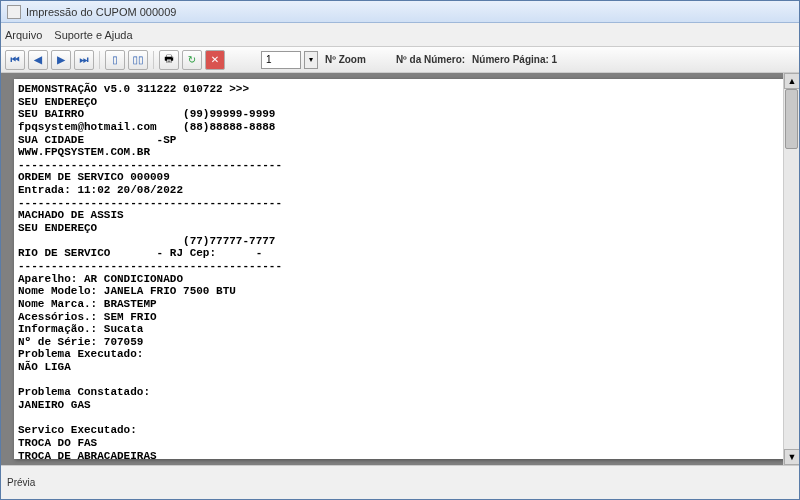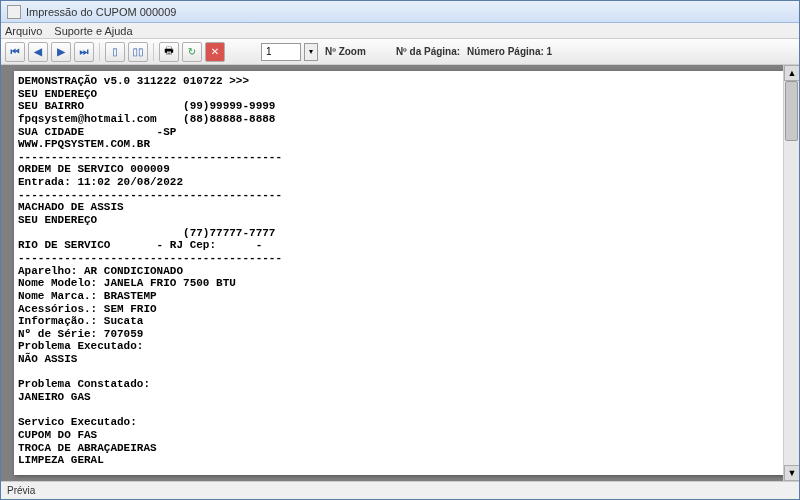--- a/index.html
+++ b/index.html
@@ -1,36 +1,36 @@
 <!DOCTYPE html>
 <html><head>
 <meta charset="utf-8">
 <style>
   * { margin: 0; padding: 0; box-sizing: border-box; }
   body { font-family: Tahoma, sans-serif; font-size: 11px; background: #d4e5f7; overflow: hidden; width: 800px; height: 500px; }
   .window { width: 800px; height: 500px; display: flex; flex-direction: column; background: #fff; border: 1px solid #5a7ca8; }
   .titlebar { background: linear-gradient(#e8f0fb, #d0e0f5); height: 22px; display: flex; align-items: center; padding: 0 6px; border-bottom: 1px solid #9fb8d9; }
   .title-icon { width: 14px; height: 14px; background: #f0f0f0; border: 1px solid #999; margin-right: 5px; }
   .titlebar-text { font-size: 11px; color: #333; }
-  .menubar { background: #f0f0f0; height: 16px; display: flex; align-items: center; padding: 0 4px; border-bottom: 1px solid #ccc; gap: 12px; }
+  .menubar { background: #f0f0f0; height: 24px; display: flex; align-items: center; padding: 0 4px; border-bottom: 1px solid #ccc; gap: 12px; }
   .menu-item { font-size: 11px; color: #333; cursor: pointer; }
   .toolbar { background: linear-gradient(#fdfdfd, #e8e8e8); height: 26px; display: flex; align-items: center; padding: 0 4px; border-bottom: 1px solid #ccc; gap: 3px; }
   .tbtn { width: 20px; height: 20px; border: 1px solid #b0b0b0; background: linear-gradient(#fefefe,#e8e8e8); border-radius: 2px; display: flex; align-items: center; justify-content: center; cursor: pointer; font-size: 10px; }
   .tsep { width: 1px; height: 18px; background: #ccc; margin: 0 2px; }
   .arrow { color: #2a5db0; font-weight: bold; }
   .zoom-box { width: 40px; height: 18px; border: 1px solid #999; background: #fff; font-size: 10px; padding: 0 4px; display: flex; align-items: center; }
   .zoom-dd { width: 14px; height: 18px; border: 1px solid #999; background: #eee; font-size: 8px; text-align: center; line-height: 16px; cursor: pointer; }
   .tlabel { font-size: 10px; color: #333; margin-left: 4px; font-weight: bold; }
   .content { flex: 1; background: #808080; padding: 6px; overflow: hidden; position: relative; }
   .page { background: #fff; width: 772px; height: 100%; margin: 0 auto; box-shadow: 1px 1px 4px rgba(0,0,0,0.4); overflow: hidden; }
   .receipt { font-family: 'Courier New', monospace; font-size: 11px; font-weight: bold; line-height: 1.15; white-space: pre; color: #000; padding: 4px 4px; }
   .scrollbar { position: absolute; right: 0; top: 0; bottom: 0; width: 16px; background: #e8e8e8; border-left: 1px solid #ccc; }
   .scroll-thumb { position: absolute; top: 16px; left: 1px; width: 13px; height: 60px; background: #c8c8c8; border: 1px solid #999; border-radius: 2px; }
   .scroll-arrow { position: absolute; left: 0; width: 16px; height: 16px; background: #ddd; border: 1px solid #aaa; text-align: center; font-size: 9px; line-height: 14px; cursor: pointer; }
-  .statusbar { height: 18px; background: #f0f0f0; border-top: 1px solid #ccc; font-size: 10px; display: flex; align-items: center; padding: 0 6px; color: #333; }
+  .statusbar { height: 34px; background: #f0f0f0; border-top: 1px solid #ccc; font-size: 10px; display: flex; align-items: center; padding: 0 6px; color: #333; }
   .icon-green { color: #2a9d3f; }
   .icon-red { background: #d9534f; color: #fff; border-radius: 2px; }
 </style>
 </head>
 <body>
 
 <div class="window">
 
   <div class="titlebar">
     <div class="title-icon"></div>
@@ -52,21 +52,21 @@
     <div class="tbtn" style="color:#2a5db0;">▯▯</div>
     <div class="tsep"></div>
     <div class="tbtn">🖶</div>
     <div class="tbtn icon-green">↻</div>
     <div class="tbtn icon-red">✕</div>
     <div style="width:30px;"></div>
     <div class="zoom-box">1</div>
     <div class="zoom-dd">▾</div>
     <span class="tlabel">Nº Zoom</span>
     <div style="width:20px;"></div>
-    <span class="tlabel">Nº da Página:</span>
+    <span class="tlabel">Nº da Número:</span>
     <span class="tlabel">Número Página: 1</span>
   </div>
 
   <div class="content">
     <div class="page">
       <div class="receipt"><span>DEMONSTRAÇÃO v5.0 311222 010722 &gt;&gt;&gt;</span>
 <span>SEU ENDEREÇO</span>
 <span>SEU BAIRRO               (99)99999-9999</span>
 <span>fpqsystem@hotmail.com    (88)88888-8888</span>
 <span>SUA CIDADE           -SP</span>
@@ -80,27 +80,27 @@
 <span>                         (77)77777-7777</span>
 <span>RIO DE SERVICO       - RJ Cep:      -</span>
 <span>----------------------------------------</span>
 <span>Aparelho: AR CONDICIONADO</span>
 <span>Nome Modelo: JANELA FRIO 7500 BTU</span>
 <span>Nome Marca.: BRASTEMP</span>
 <span>Acessórios.: SEM FRIO</span>
 <span>Informação.: Sucata</span>
 <span>Nº de Série: 707059</span>
 <span>Problema Executado:</span>
-<span>NÃO ASSIS</span>
+<span>NÃO LIGA</span>
 
 <span>Problema Constatado:</span>
 <span>JANEIRO GAS</span>
 
 <span>Servico Executado:</span>
-<span>CUPOM DO FAS</span>
+<span>TROCA DO FAS</span>
 <span>TROCA DE ABRAÇADEIRAS</span>
 <span>LIMPEZA GERAL</span>
 
 
 
 
 
 </div>
     </div>
     <div class="scrollbar">

